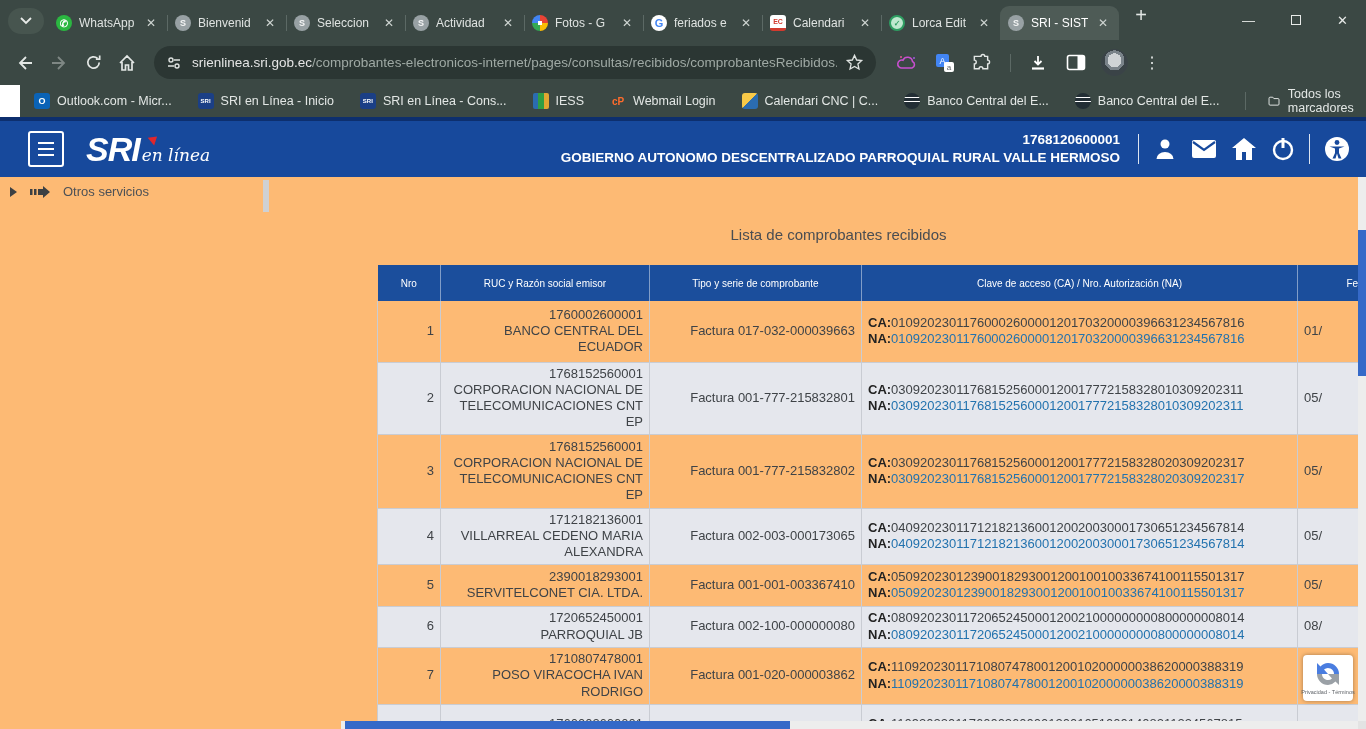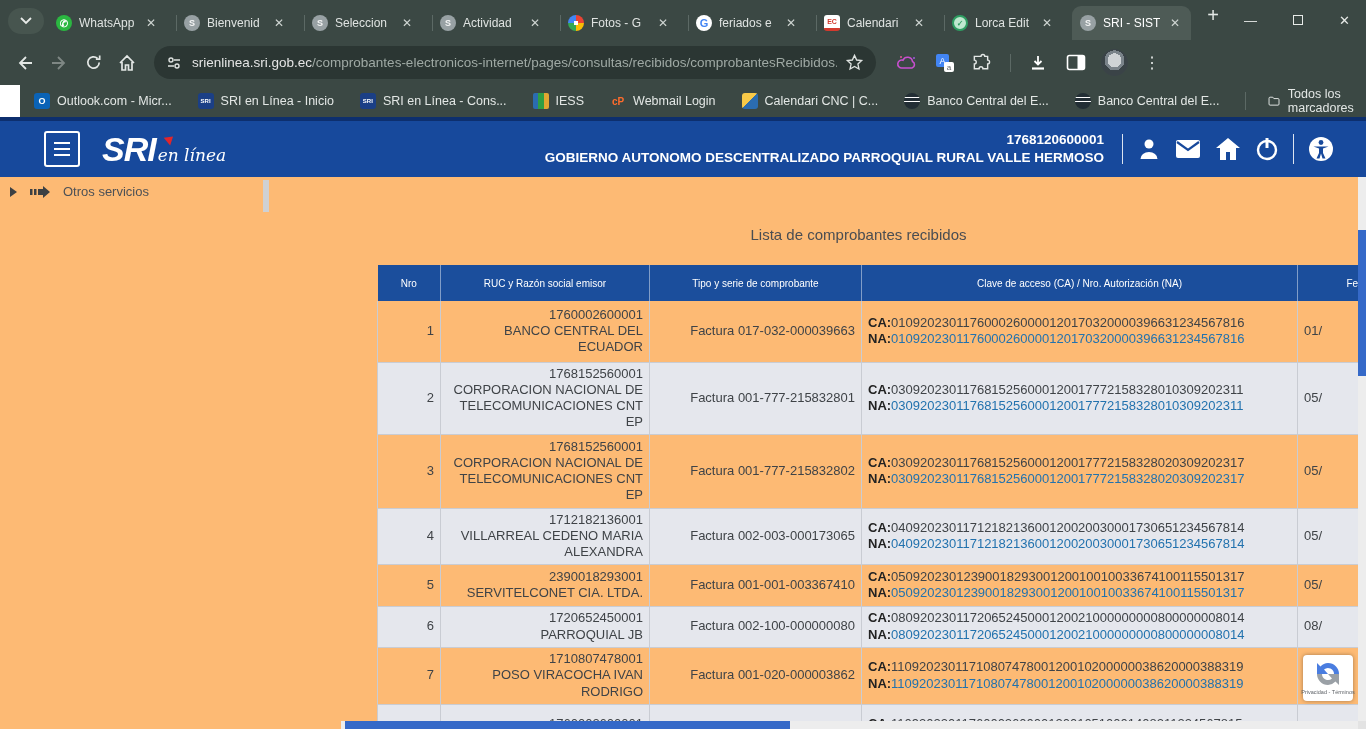--- a/index.html
+++ b/index.html
@@ -5,21 +5,21 @@
   * { margin:0; padding:0; box-sizing:border-box; }
   html,body { width:1366px; height:729px; overflow:hidden; background:#fff;
     font-family:"Liberation Sans", sans-serif; }
   .screen { position:relative; width:1366px; height:729px; overflow:hidden; }
 
   
   .tabstrip { position:absolute; left:0; top:0; width:1366px; height:40px;
     background:#3b4844; display:flex; align-items:flex-end; }
   .tab-search { width:36px; height:26px; margin:0 4px 6px 8px; border-radius:13px;
     background:#47554f; display:flex; align-items:center; justify-content:center; flex:none; }
-  .tabs { display:flex; align-items:flex-end; height:40px; flex:none;gap:9px; }
+  .tabs { display:flex; align-items:flex-end; height:40px; flex:none; }
   .tab { width:119px; height:34px; display:flex; align-items:center; gap:7px;
     padding:0 8px; color:#dfe3e1; font-size:12px; position:relative; flex:none; }
   .tab:not(.active):not(:first-child)::before { content:""; position:absolute; left:0; top:9px;
     width:1px; height:16px; background:#5c6965; }
   .tab.active { background:#4e5b56; border-radius:9px 9px 0 0; color:#fff; }
   .tab.active::before { display:none; }
   .tab-label { flex:1; overflow:hidden; white-space:nowrap; }
   .tab-close { color:#cfd5d2; font-size:12px; width:16px; height:16px; line-height:16px;
     text-align:center; border-radius:50%; flex:none; }
   .newtab { color:#e3e7e5; font-size:20px; margin:0 0 10px 8px; width:28px; height:28px;
@@ -81,21 +81,21 @@
   .bookmarks { position:absolute; left:0; top:85px; width:1366px; height:32px; background:#3b4844;
     display:flex; align-items:center; padding:0 14px; color:#e3e7e5; font-size:12.5px;margin-left:20px; }
   .bm { display:flex; align-items:center; gap:7px; margin-right:26px; white-space:nowrap; }
   .bm .fav { width:16px; height:16px; }
   .bm-right { margin-left:auto; display:flex; align-items:center; gap:8px; }
   .bm-sep { width:1px; height:18px; background:#5c6965; margin-right:14px; }
 
   
   .sri-header { position:absolute; left:0; top:117px; width:1366px; height:60px;
     background:#17499c; border-top:4px solid #0d2f6e; display:flex; align-items:center;
-    color:#fff; padding:0 32px; }
+    color:#fff; padding:0 16px; }
   .menu-btn { width:36px; height:36px; border:2px solid #fff; border-radius:3px; margin-left:12px;
     display:flex; flex-direction:column; justify-content:center; gap:4px; padding:0 8px; flex:none; }
   .menu-btn i { display:block; height:2px; background:#fff; }
   .logo { margin-left:22px; display:flex; align-items:baseline; position:relative; flex:none; }
   .logo-main { font-size:34px; font-weight:bold; font-style:italic; letter-spacing:-1px; }
   .logo-main::after { content:""; position:absolute; top:4px; left:64px; border-left:8px solid #e0262c;
     border-top:5px solid rgba(0,0,0,0); border-bottom:5px solid rgba(0,0,0,0); transform:rotate(-40deg); }
   .logo-sub { font-family:"DejaVu Serif", serif; font-style:italic; font-size:17px; margin-left:2px; }
   .hdr-right { margin-left:auto; display:flex; align-items:center; }
   .hdr-id { text-align:right; font-weight:bold; line-height:1.35; margin-right:18px; }
@@ -105,21 +105,21 @@
   .hdr-sep { width:1px; height:30px; background:rgba(255,255,255,.85); }
 
   
   .content { position:absolute; left:0; top:177px; width:1366px; height:552px; background:#fdba74; }
   .sidebar-item { position:absolute; left:10px; top:7px; display:flex; align-items:center; gap:12px;
     color:#4d5156; font-size:13px; }
   .tri { width:0; height:0; border-left:7px solid #3c4043; border-top:5px solid rgba(0,0,0,0);
     border-bottom:5px solid rgba(0,0,0,0); }
   .sidebar-scroll { position:absolute; left:263px; top:3px; width:6px; height:32px; background:#cfd1d4; }
 
-  .page-title { position:absolute; left:377px; top:49px; width:963px; text-align:center;
+  .page-title { position:absolute; left:357px; top:49px; width:963px; text-align:center;
     font-size:15px; color:#4a4d52; }
 
   .table-wrap { position:absolute; left:377px; top:88px; width:989px; overflow:hidden; }
   table.comp { border-collapse:collapse; table-layout:fixed; width:1053px; font-size:13px; color:#3f4347; }
   table.comp col.c1 { width:63px; } table.comp col.c2 { width:209px; }
   table.comp col.c3 { width:212px; } table.comp col.c4 { width:436px; }
   table.comp col.c5 { width:133px; }
   table.comp th { background:#1b4e9c; color:#fff; font-weight:normal; font-size:10px;
     height:36px; border-right:1px solid rgba(255,255,255,.45); padding:0 22px;margin-top:33px; }
   table.comp th:last-child { border-right:none; }

